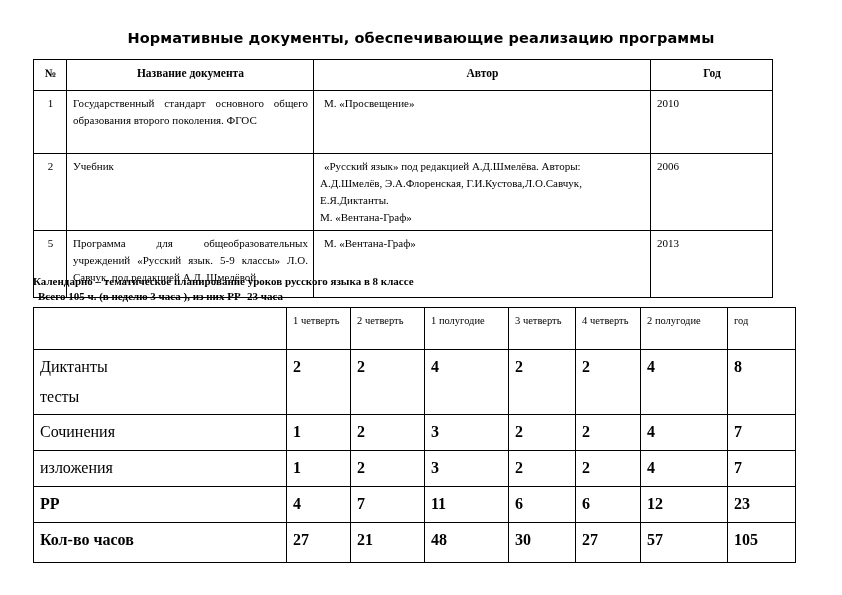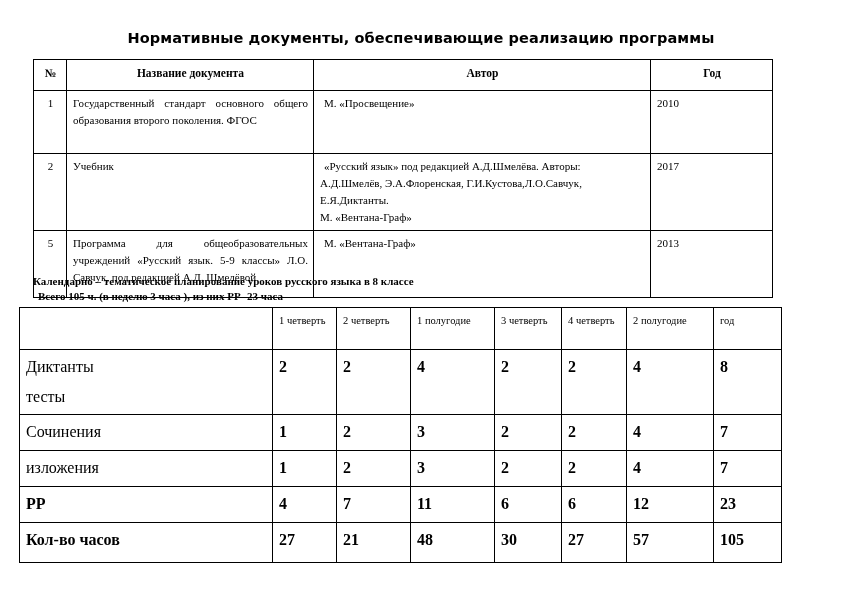--- a/index.html
+++ b/index.html
@@ -100,21 +100,21 @@
     font-family: "Liberation Serif", "DejaVu Serif", serif;
     font-size: 11px;
     font-weight: bold;
     line-height: 1.35;
   }
   .caption-block .cap-line { display: block; white-space: nowrap; }
   .caption-block .cap-line + .cap-line { padding-left: 5px; }
 
   
   #table-planning {
-    left: 19px;
+    left: 33px;
     top: 307px;
     width: 762px;
   }
   #table-planning td {
     font-size: 16px;
     padding: 5px 4px 4px 6px;
   }
   #table-planning th {
     font-size: 10.5px;
     font-weight: normal;
@@ -175,21 +175,21 @@
           <td class="col-num">2</td>
           <td class="col-name">Учебник</td>
           <td class="col-author">
             <div class="author-block">
               <span class="au-line">«Русский язык»   под редакцией А.Д.Шмелёва. Авторы:</span>
               <span class="au-line">А.Д.Шмелёв, Э.А.Флоренская, Г.И.Кустова,Л.О.Савчук,</span>
               <span class="au-line">Е.Я.Диктанты.</span>
               <span class="au-line">М. «Вентана-Граф»</span>
             </div>
           </td>
-          <td class="col-year">2017</td>
+          <td class="col-year">2006</td>
         </tr>
         <tr class="r3">
           <td class="col-num">5</td>
           <td class="col-name">Программа для общеобразовательных учреждений «Русский язык. 5-9 классы» Л.О. Савчук, под редакцией А.Д. Шмелёвой</td>
           <td class="col-author">
             <div class="author-block">
               <span class="au-line">М. «Вентана-Граф»</span>
             </div>
           </td>
           <td class="col-year">2013</td>

